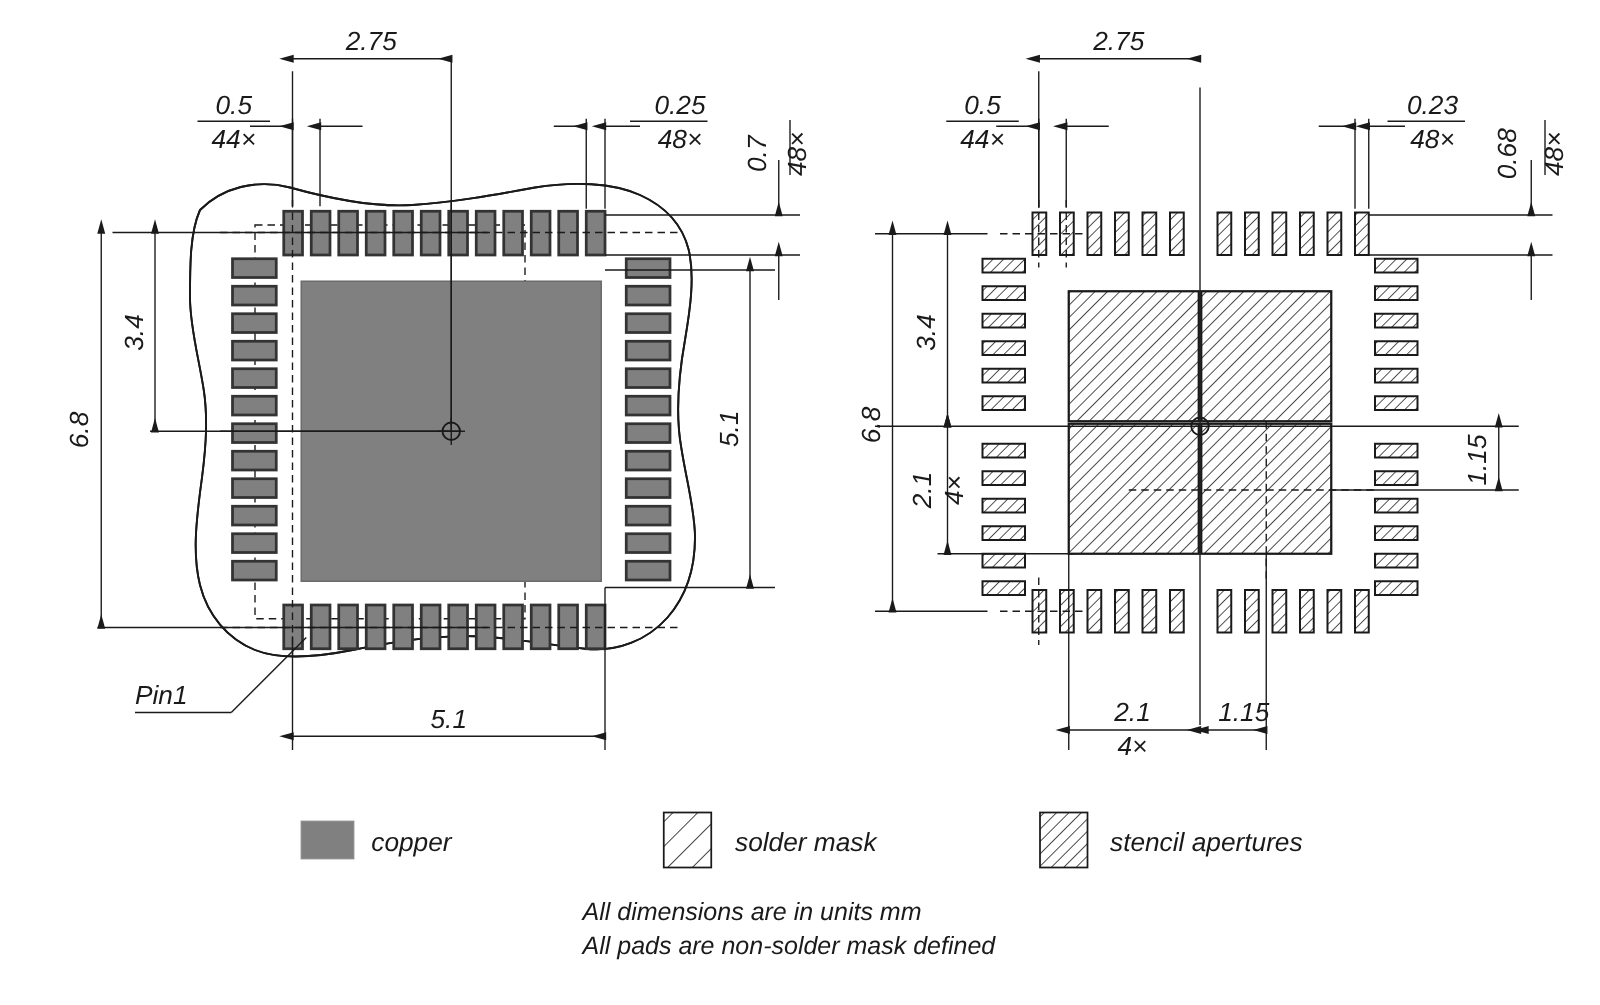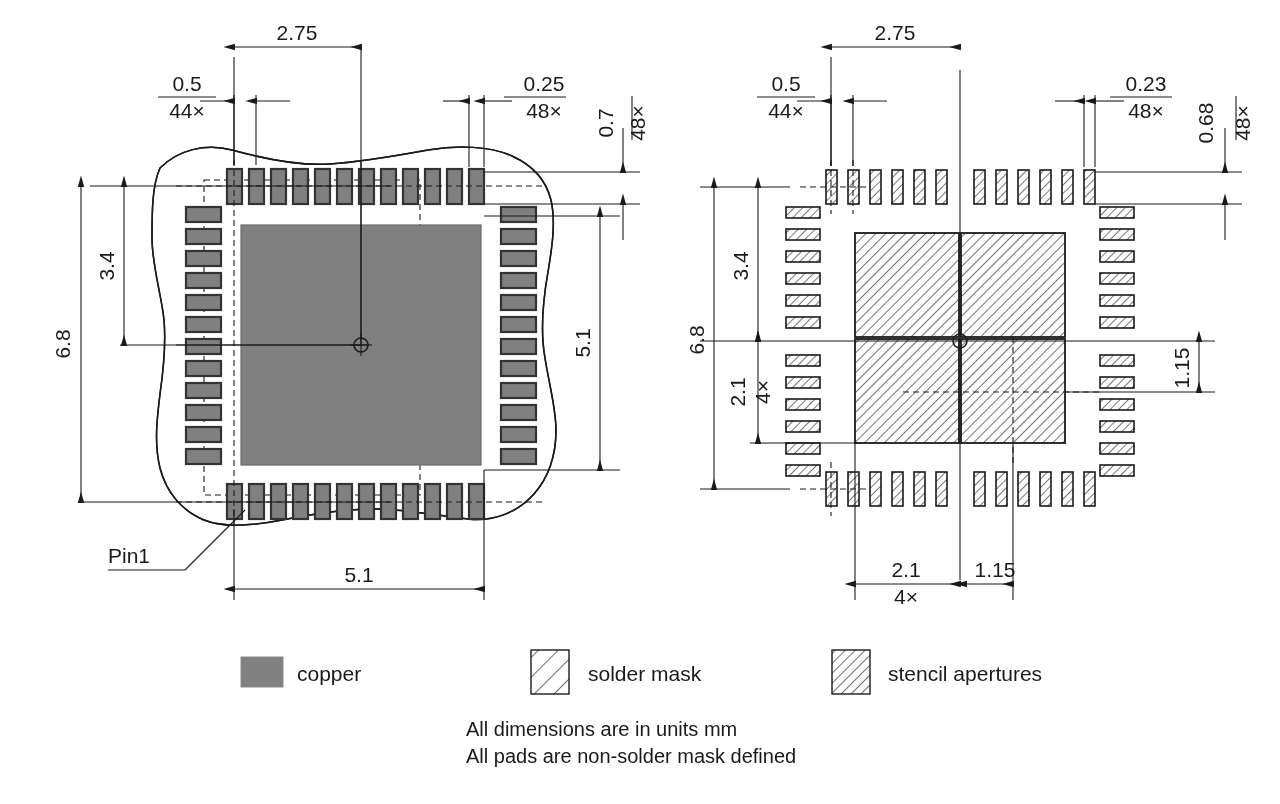--- a/index.html
+++ b/index.html
@@ -13,20 +13,21 @@
     height: 804px;
     font-family: "Liberation Sans", sans-serif;
     color: #000000;
     overflow: hidden;
     position: relative;
   }
   #root {
     position: relative;
     width: 1280px;
     height: 600px;
+    font-style: italic;
   }
   svg.drawing {
     display: block;
   }
   .dimtext {
     font-family: "Liberation Sans", sans-serif;
     font-size: 21px;
     fill: #1a1a1a;
   }
   .legendtext {

